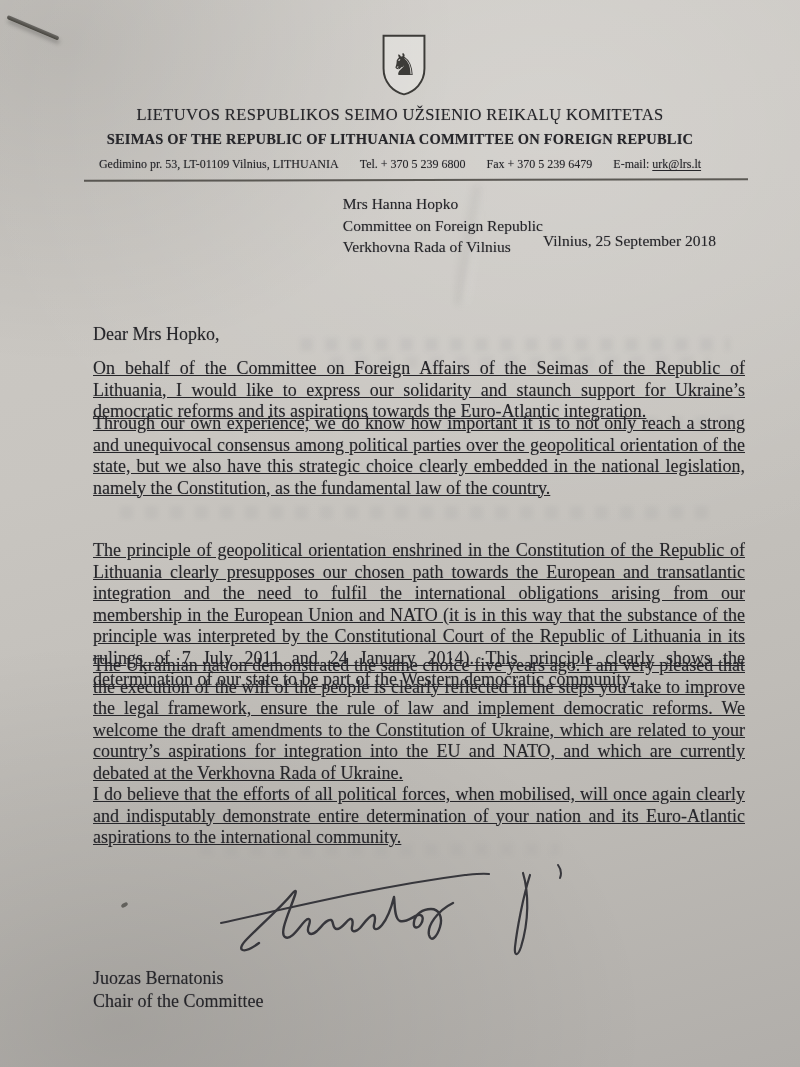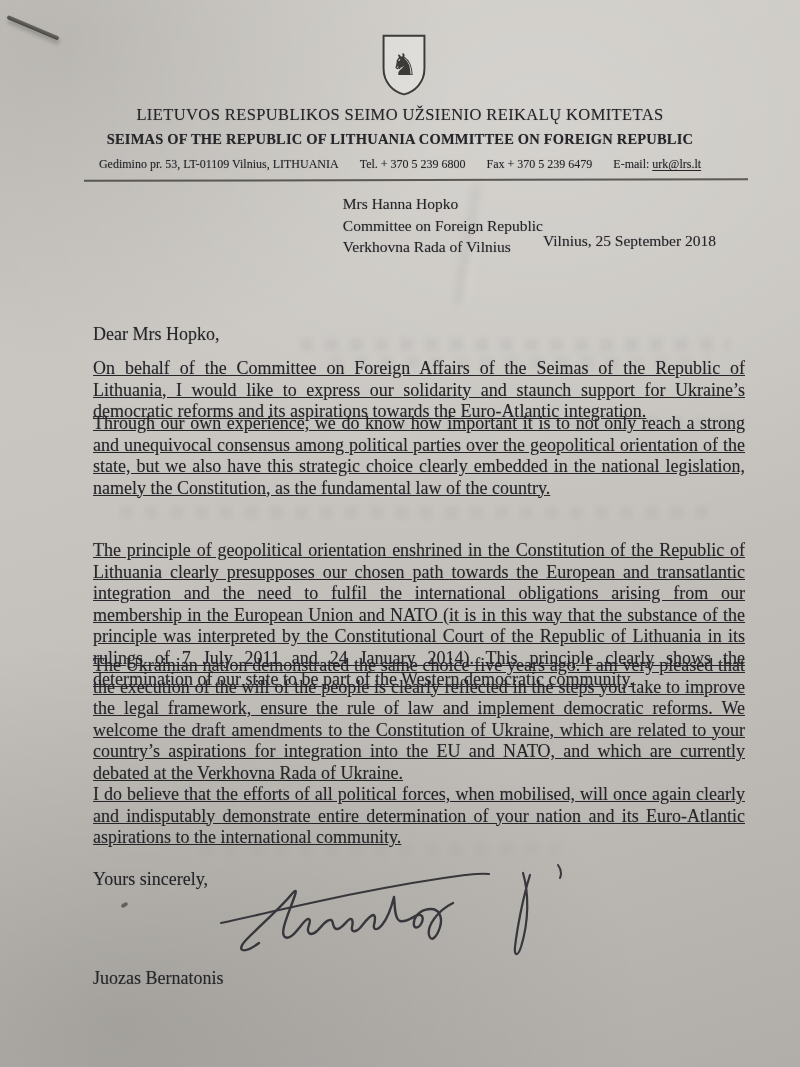--- a/index.html
+++ b/index.html
@@ -120,31 +120,31 @@
     </div>
   <div class="body-block p2 just scan-text">
       <p>The principle of geopolitical orientation enshrined in the Constitution of the Republic of Lithuania clearly presupposes our chosen path towards the European and transatlantic integration and the need to fulfil the international obligations arising from our membership in the European Union and NATO (it is in this way that the substance of the principle was interpreted by the Constitutional Court of the Republic of Lithuania in its rulings of 7 July 2011 and 24 January 2014). This principle clearly shows the determination of our state to be part of the Western democratic community.</p>
     </div>
   <div class="body-block p3 just scan-text">
       <p>The Ukrainian nation demonstrated the same choice five years ago. I am very pleased that the execution of the will of the people is clearly reflected in the steps you take to improve the legal framework, ensure the rule of law and implement democratic reforms. We welcome the draft amendments to the Constitution of Ukraine, which are related to your country’s aspirations for integration into the EU and NATO, and which are currently debated at the Verkhovna Rada of Ukraine.</p>
     </div>
   <div class="body-block p4 just scan-text">
       <p>I do believe that the efforts of all political forces, when mobilised, will once again clearly and indisputably demonstrate entire determination of your nation and its Euro-Atlantic aspirations to the international community.</p>
     </div>
-  <div class="body-block closing scan-text">Yours sincerely,</div>
 
   <div class="sig">
     <svg viewBox="0 0 366 116" width="366" height="116">
       <g fill="none" stroke="#2d2d33" stroke-linecap="round" stroke-linejoin="round" opacity="0.92">
         <path stroke-width="2" d="M8,66 C64,54 160,30 252,18 C262,17 270,16 276,17"></path>
         <path stroke-width="2.4" d="M46,86 C30,98 22,94 34,82 C50,66 68,50 78,38 C82,33 84,32 82,38 C76,56 66,76 72,80 C78,84 86,70 92,64 C96,60 98,62 96,68 C93,76 97,80 104,74 C110,68 114,62 118,63 C121,64 119,72 124,72 C129,72 133,64 137,62 C140,61 140,66 139,70 C138,75 142,76 147,71 C152,65 156,59 160,58 C163,58 162,64 161,68 C160,73 164,74 169,68 C174,62 178,52 181,40 C182,46 181,62 187,64 C193,66 199,60 205,58 C210,57 211,62 208,67 C205,72 200,72 201,65 C202,57 210,52 218,52 C226,52 230,60 227,70 C224,80 218,86 216,78 C214,69 224,54 240,46"></path>
         <path stroke-width="2.2" d="M310,16 C316,36 316,64 308,90 C305,99 301,100 302,90 C304,72 310,40 317,18"></path>
         <path stroke-width="2" d="M345,8 C348,12 349,16 347,21"></path>
       </g>
     </svg>
   </div>
   <div class="ink-speck"></div>
 
   <div class="body-block signer scan-text">
     <div>Juozas Bernatonis</div>
+    <div>Chair of the Committee</div>
   </div>
 
 </div>
 
 </body></html>

